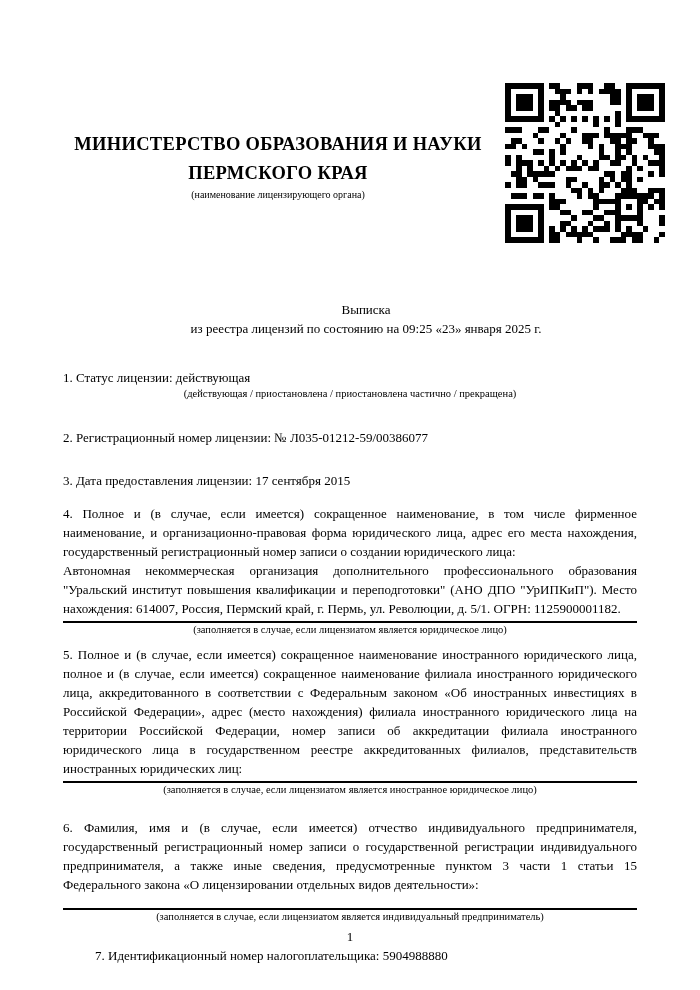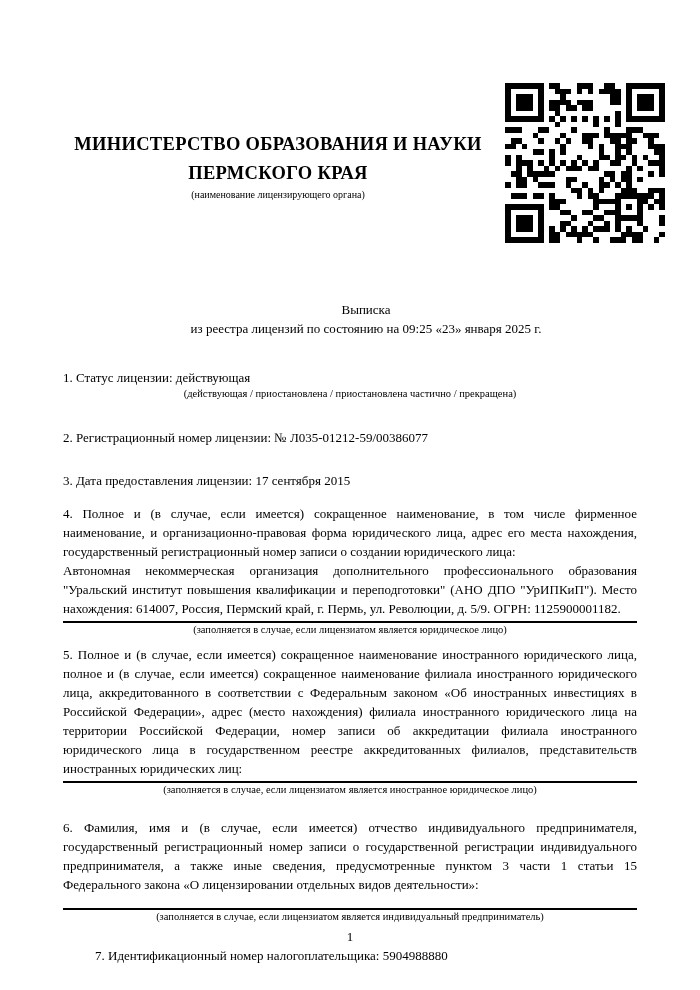--- a/index.html
+++ b/index.html
@@ -452,21 +452,21 @@
   <div class="item mt-item2">
     <div>2. Регистрационный номер лицензии: № Л035-01212-59/00386077</div>
   </div>
 
   <div class="item mt-item3">
     <div>3. Дата предоставления лицензии: 17 сентября 2015</div>
   </div>
 
   <div class="item mt-item4">
     <div class="just">4. Полное и (в случае, если имеется) сокращенное наименование, в том числе фирменное наименование, и организационно-правовая форма юридического лица, адрес его места нахождения, государственный регистрационный номер записи о создании юридического лица:</div>
-    <div class="just">Автономная некоммерческая организация дополнительного профессионального образования "Уральский институт повышения квалификации и переподготовки" (АНО ДПО "УрИПКиП"). Место нахождения: 614007, Россия, Пермский край, г. Пермь, ул. Революции, д. 5/9. ОГРН: 1125900001182.</div>
+    <div class="just">Автономная некоммерческая организация дополнительного профессионального образования "Уральский институт повышения квалификации и переподготовки" (АНО ДПО "УрИПКиП"). Место нахождения: 614007, Россия, Пермский край, г. Пермь, ул. Революции, д. 5/1. ОГРН: 1125900001182.</div>
     <div class="rule"></div>
     <div class="cap">(заполняется в случае, если лицензиатом является юридическое лицо)</div>
   </div>
 
   <div class="item mt-item5">
     <div class="just">5. Полное и (в случае, если имеется) сокращенное наименование иностранного юридического лица, полное и (в случае, если имеется) сокращенное наименование филиала иностранного юридического лица, аккредитованного в соответствии с Федеральным законом «Об иностранных инвестициях в Российской Федерации», адрес (место нахождения) филиала иностранного юридического лица на территории Российской Федерации, номер записи об аккредитации филиала иностранного юридического лица в государственном реестре аккредитованных филиалов, представительств иностранных юридических лиц:</div>
     <div class="rule"></div>
     <div class="cap">(заполняется в случае, если лицензиатом является иностранное юридическое лицо)</div>
   </div>
 

